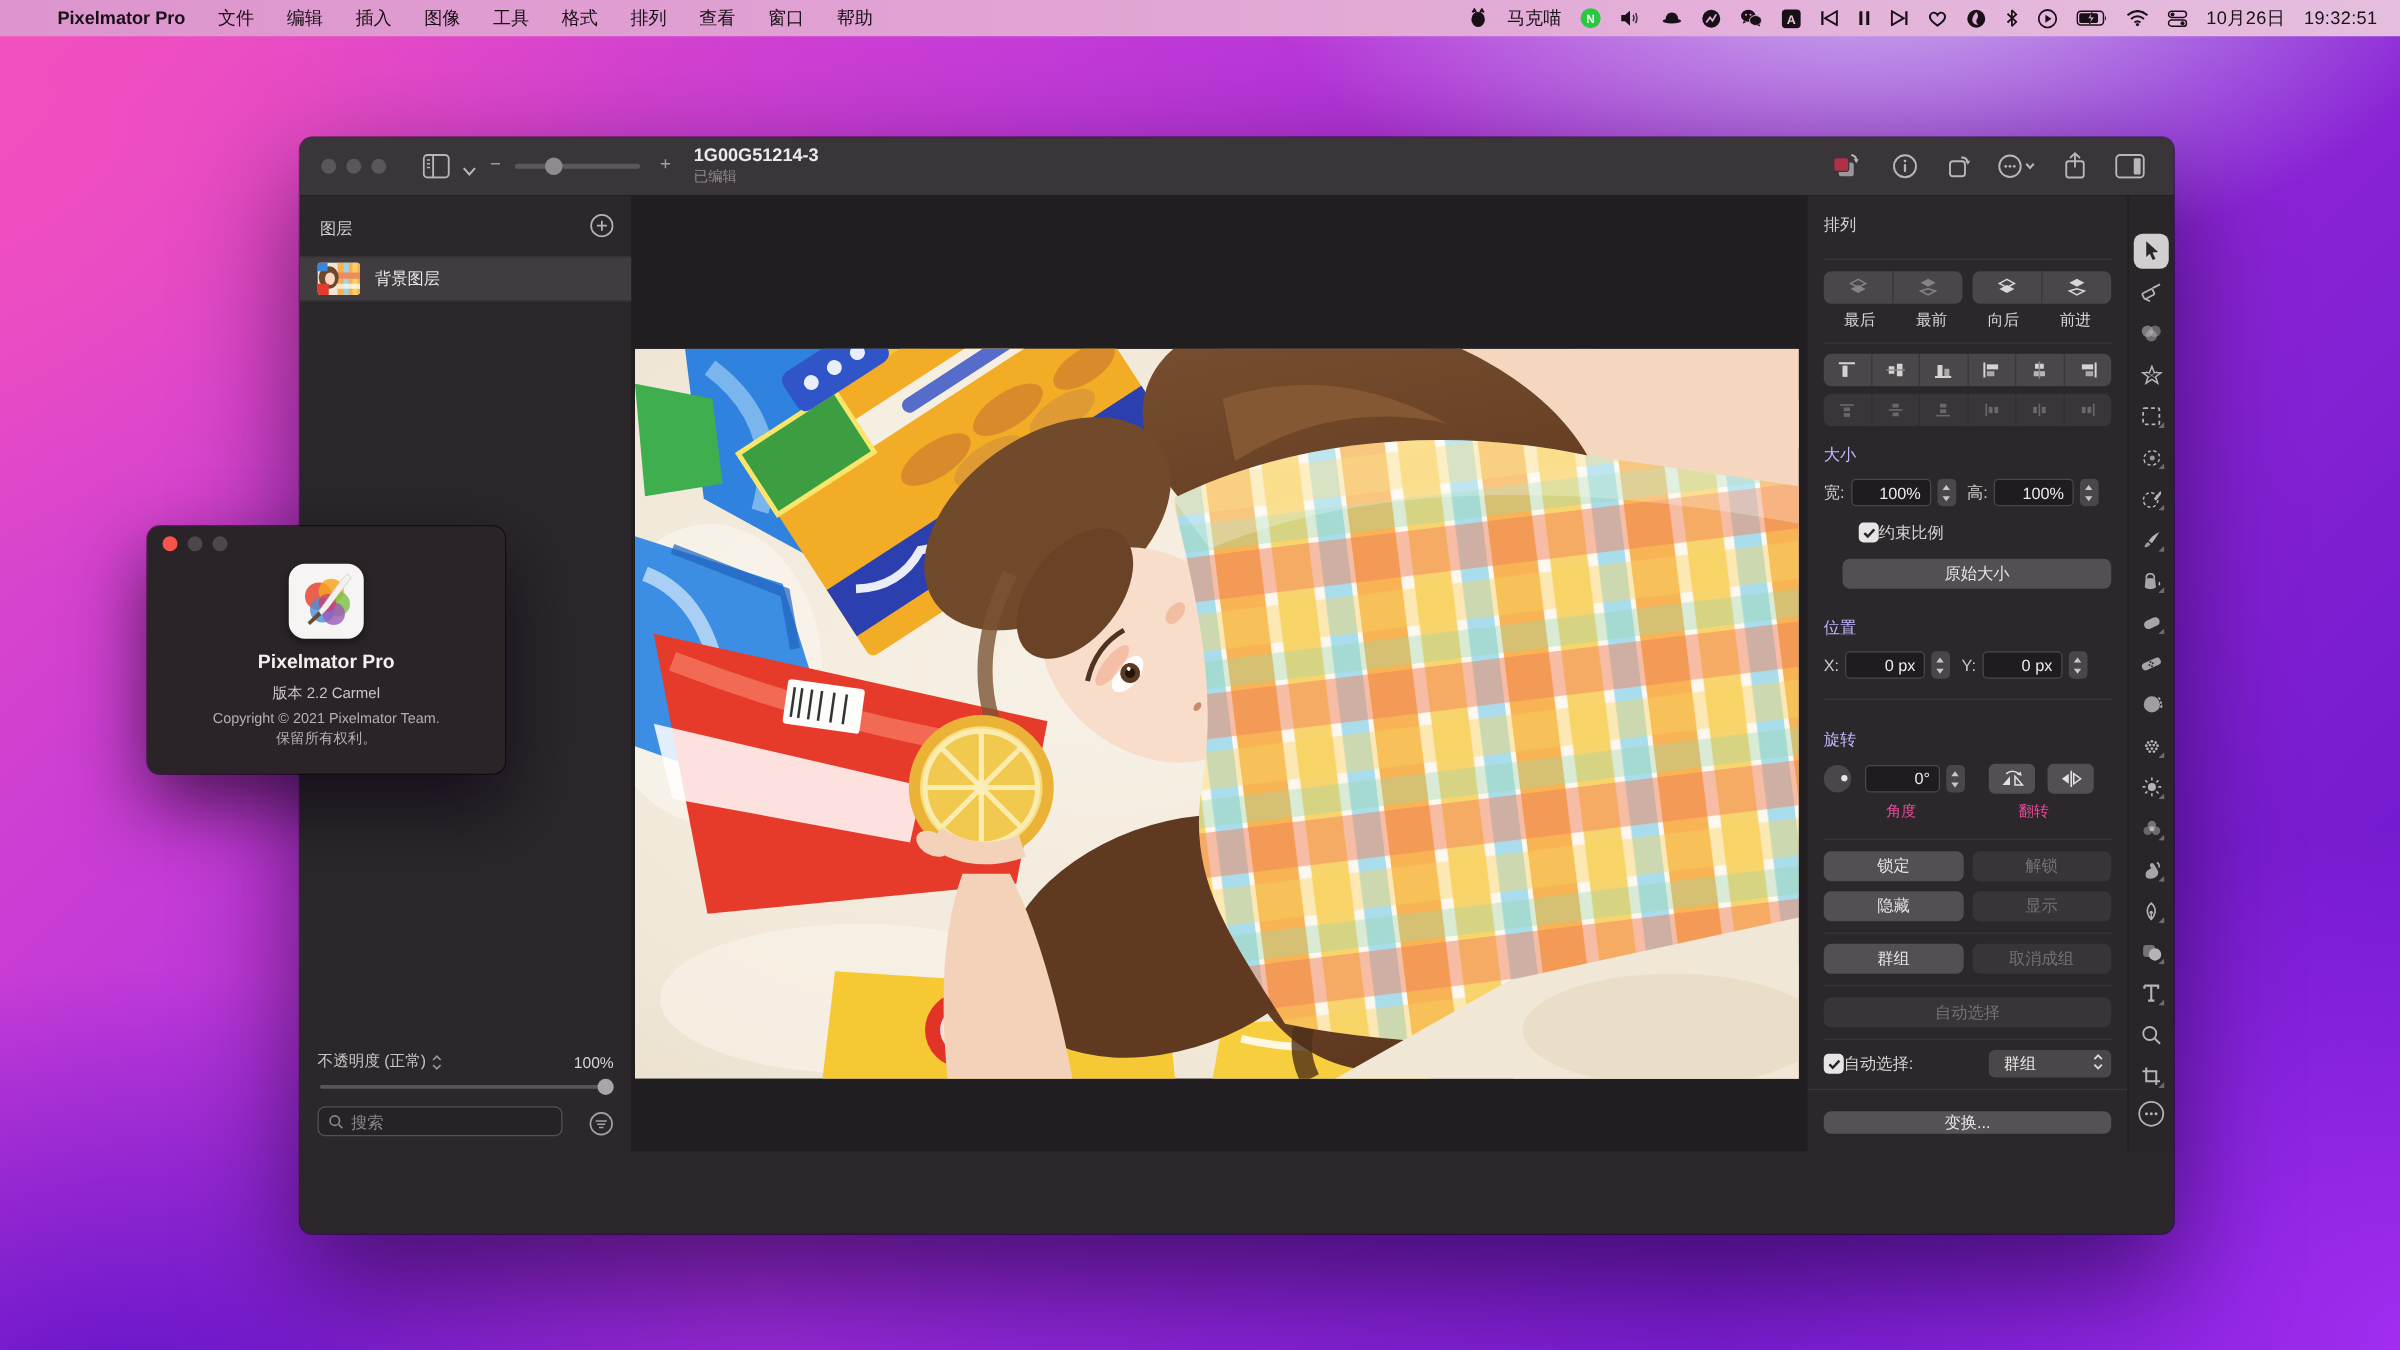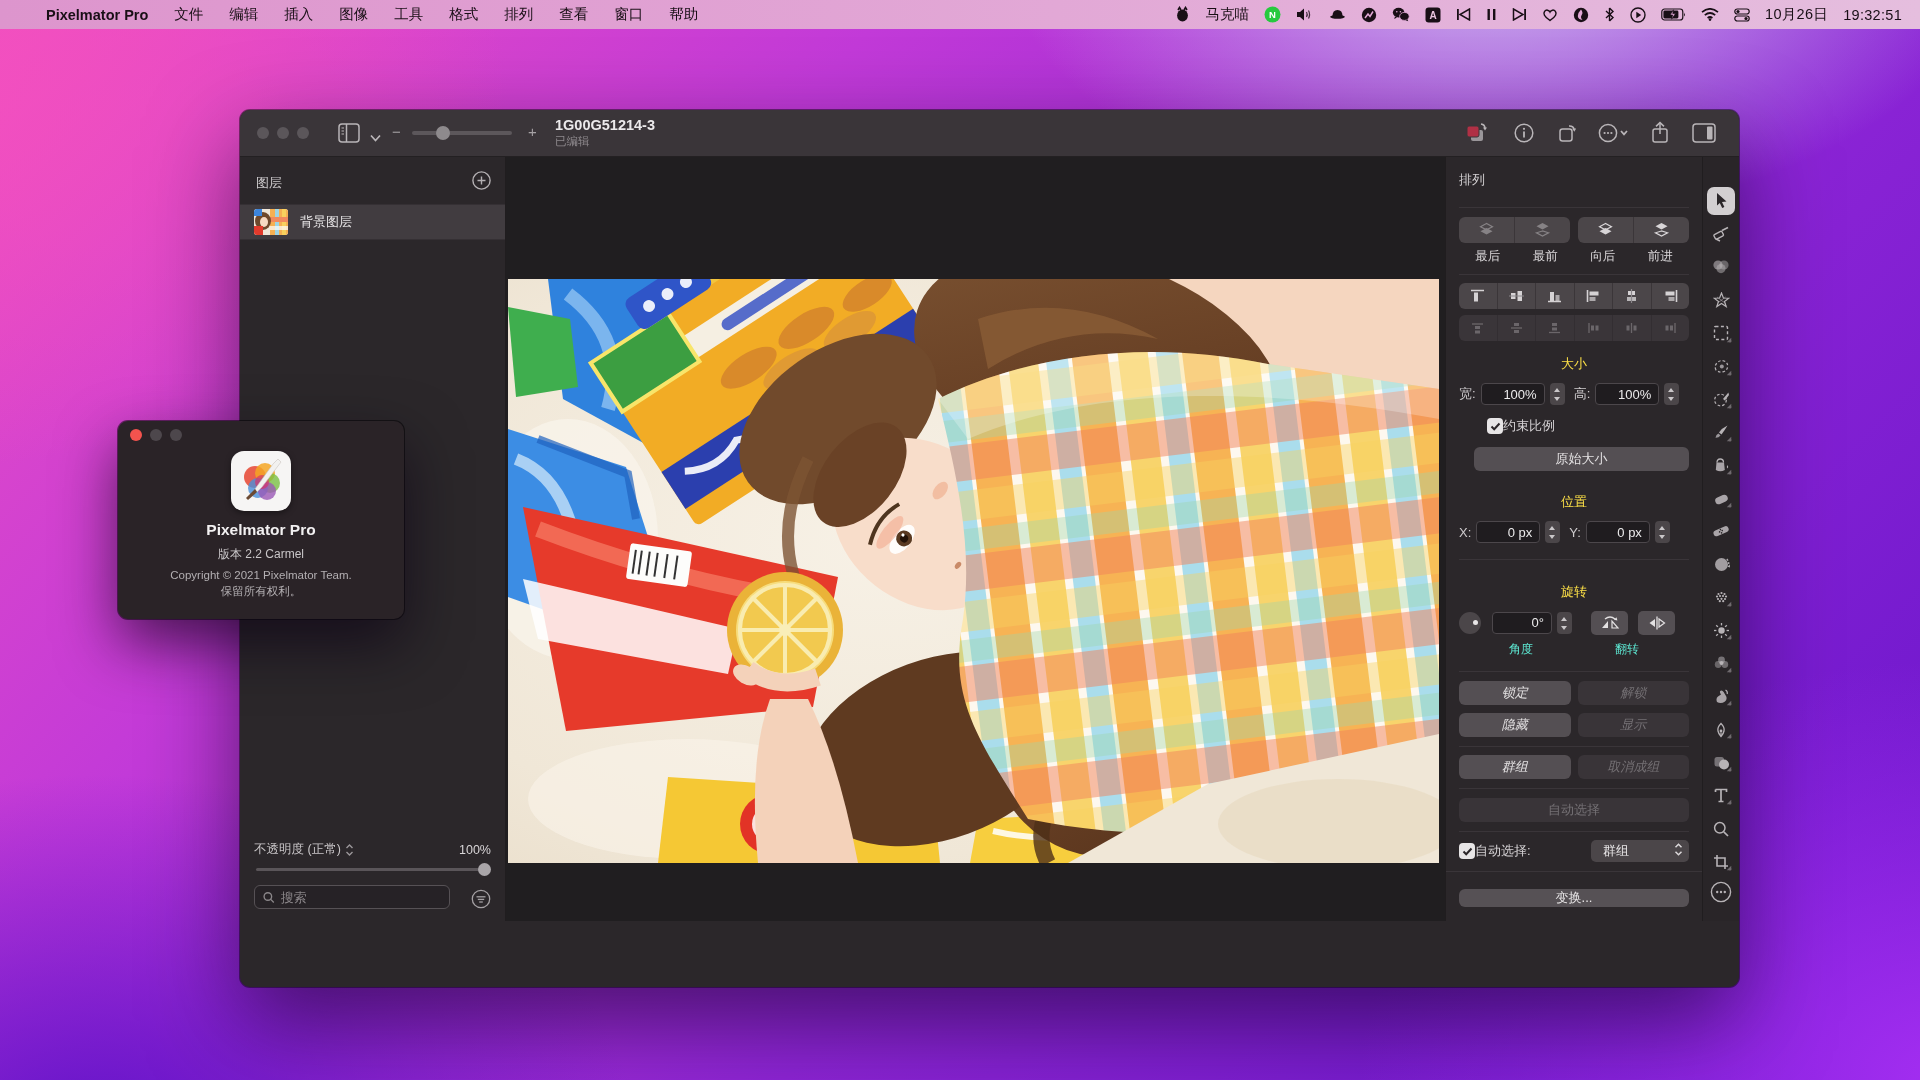--- a/index.html
+++ b/index.html
@@ -83,46 +83,46 @@
   .hr { height:1px; background:#3a3539; margin:9px 13px; }
   .hr.full { margin:9px 0; }
   .seg-wrap { display:flex; gap:8px; }
   .seg { flex:1; display:flex; background:#4b4649; border-radius:6px; height:26px; overflow:hidden; }
   .seg.dim { background:#3a3539; }
   .seg .cell { flex:1; display:flex; align-items:center; justify-content:center; position:relative; }
   .seg .cell + .cell { border-left:1px solid #3b3639; }
   .seg.dim .cell + .cell { border-left:1px solid #332e32; }
   .order-labels { display:flex; margin-top:5px; }
   .order-labels span { flex:1; text-align:center; color:#dbd8da; font-size:12.5px; }
-  .sec-label { color:#fde047; margin:14px 0 10px 0;text-align:center; }
+  .sec-label { color:#c4b5fd; margin:14px 0 10px 0; }
   .field-row { display:flex; align-items:center; gap:5px; color:#cfccce; }
   .field { background:#1f1c1f; border:1px solid #4c474b; border-radius:4px;
     height:22px; display:flex; align-items:center; justify-content:flex-end;
     padding:0 7px; color:#ecebec; font-size:13px; }
   .stepper { width:15px; height:22px; background:#4b4649; border-radius:4px;
     display:flex; flex-direction:column; align-items:center; justify-content:center; gap:2px; }
   .stepper i { display:block; width:7px; height:7px; position:relative; }
   .stepper i.up::before, .stepper i.dn::before { content:""; position:absolute; left:0; top:2px;
     border-left:3.5px solid transparent; border-right:3.5px solid transparent; }
   .stepper i.up::before { border-bottom:4px solid #cac7c9; }
   .stepper i.dn::before { border-top:4px solid #cac7c9; }
   .check-row { display:flex; align-items:center; gap:0; color:#d6d3d5; }
   .checkbox { width:16px; height:16px; background:#e7e5e6; border-radius:4px;
     display:flex; align-items:center; justify-content:center; }
   .btn { background:#544f53; border-radius:6px; height:24px; display:flex;
     align-items:center; justify-content:center; color:#e5e3e4; font-size:13px; }
   .btn.dim { background:#393438; color:#747074; }
   .btn-pair { display:flex; gap:7px; }
-  .btn-pair .btn { flex:1;font-style:italic; }
+  .btn-pair .btn { flex:1; }
   .dial { width:22px; height:22px; border-radius:50%; background:#4b4649; position:relative; }
   .dial::after { content:""; position:absolute; right:3px; top:8.5px; width:5px; height:5px;
     border-radius:50%; background:#e8e6e7; }
   .flipbtn { width:37px; height:24px; background:#544f53; border-radius:5px;
     display:flex; align-items:center; justify-content:center; }
-  .sub-labels { display:flex; color:#5eead4; font-size:12px; margin-top:6px; }
+  .sub-labels { display:flex; color:#ec4899; font-size:12px; margin-top:6px; }
   .dd { width:98px; height:22px; background:#4b4649; border-radius:5px; display:flex;
     align-items:center; padding:0 6px 0 12px; color:#e8e6e7; }
   .dd .chev { margin-left:auto; }
   .transform-btn { margin:8px 13px 6px 13px; height:26px; background:#57525六;
     background:#565155; border-radius:6px; display:flex; align-items:center;
     justify-content:center; color:#e8e6e7; }
 
   
   .tool-rail { width:37px; background:#29252八; background:#292528; border-left:1px solid #201d1f;
     display:flex; flex-direction:column; align-items:center; padding-top:30px; }

